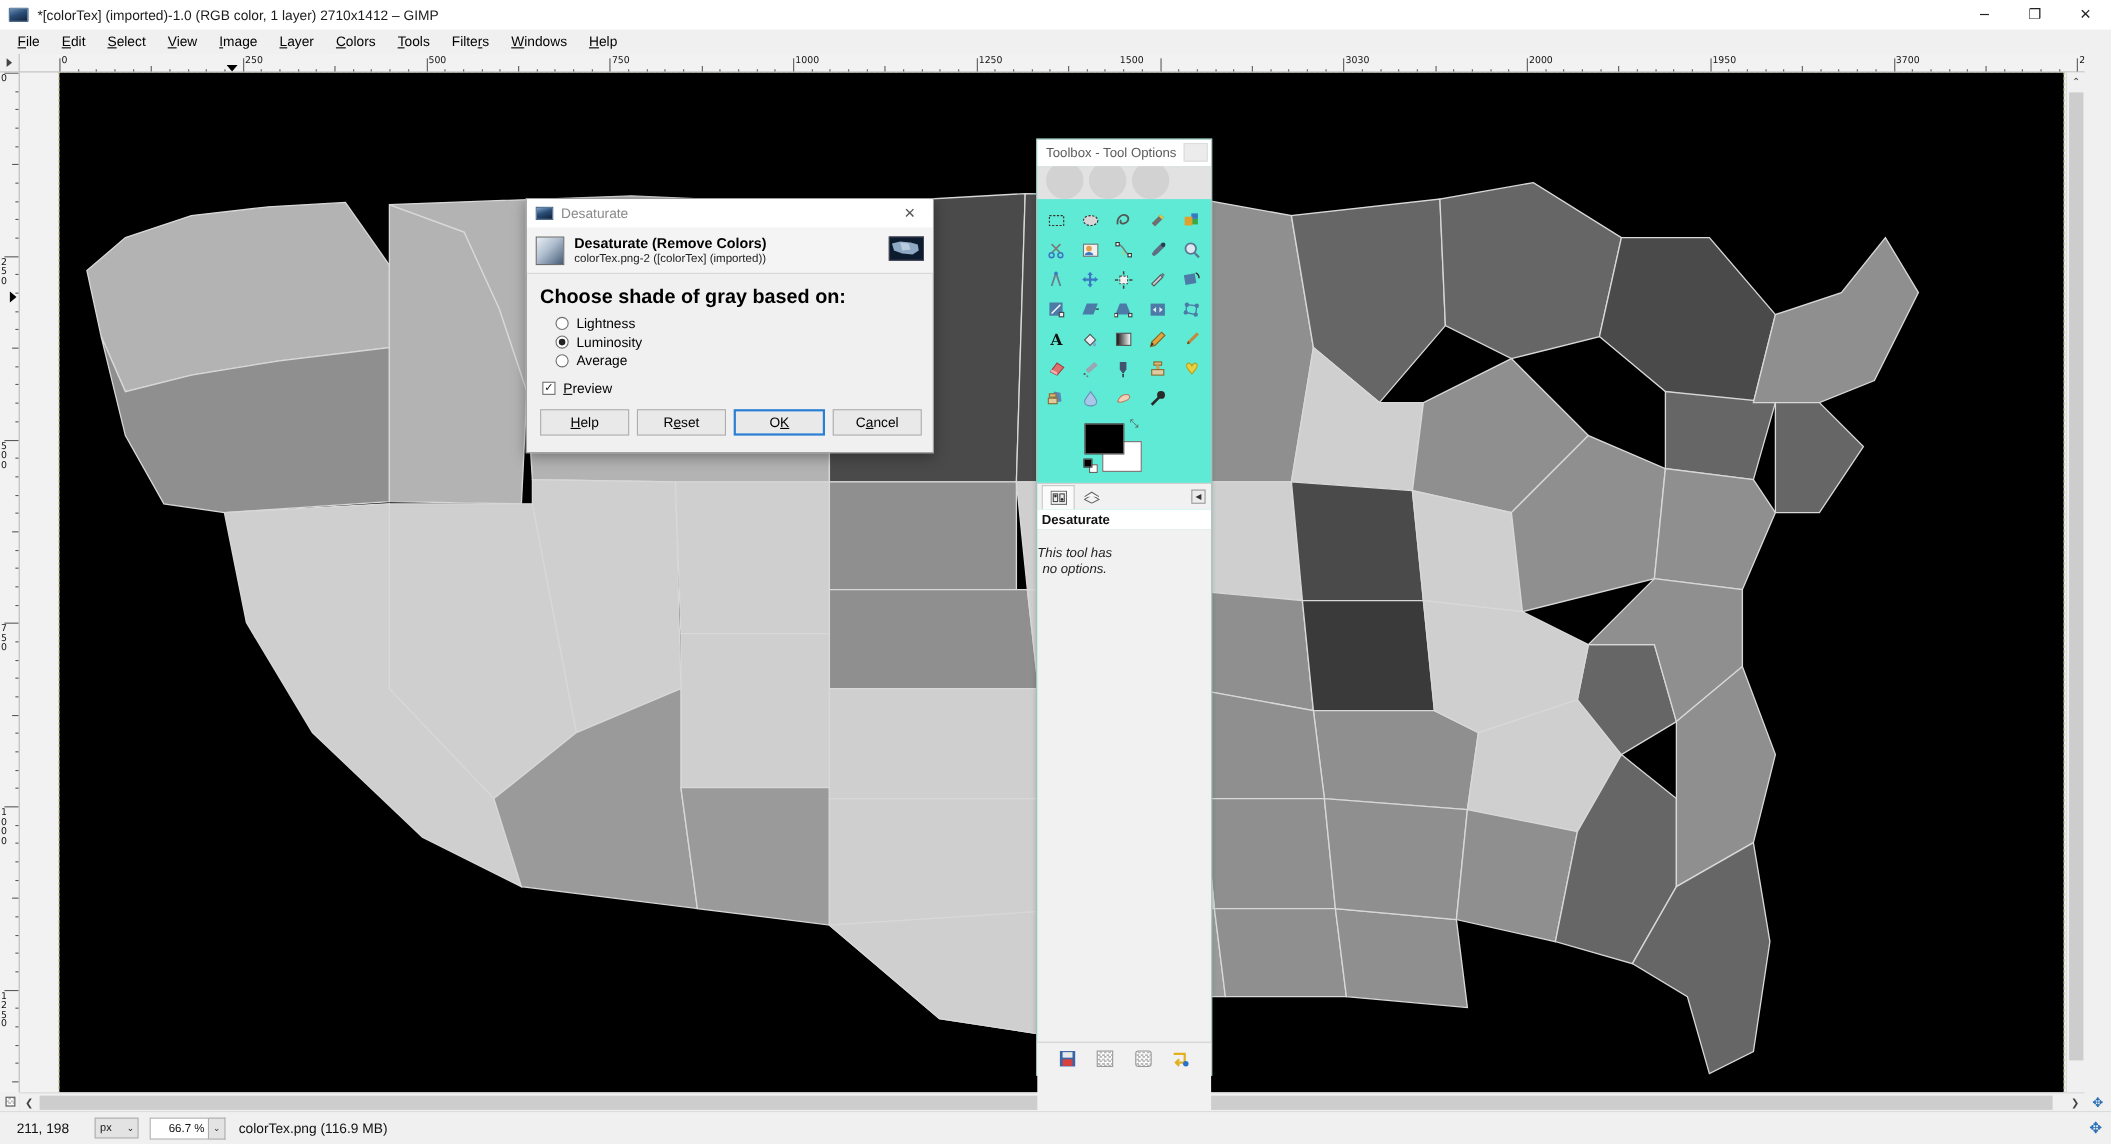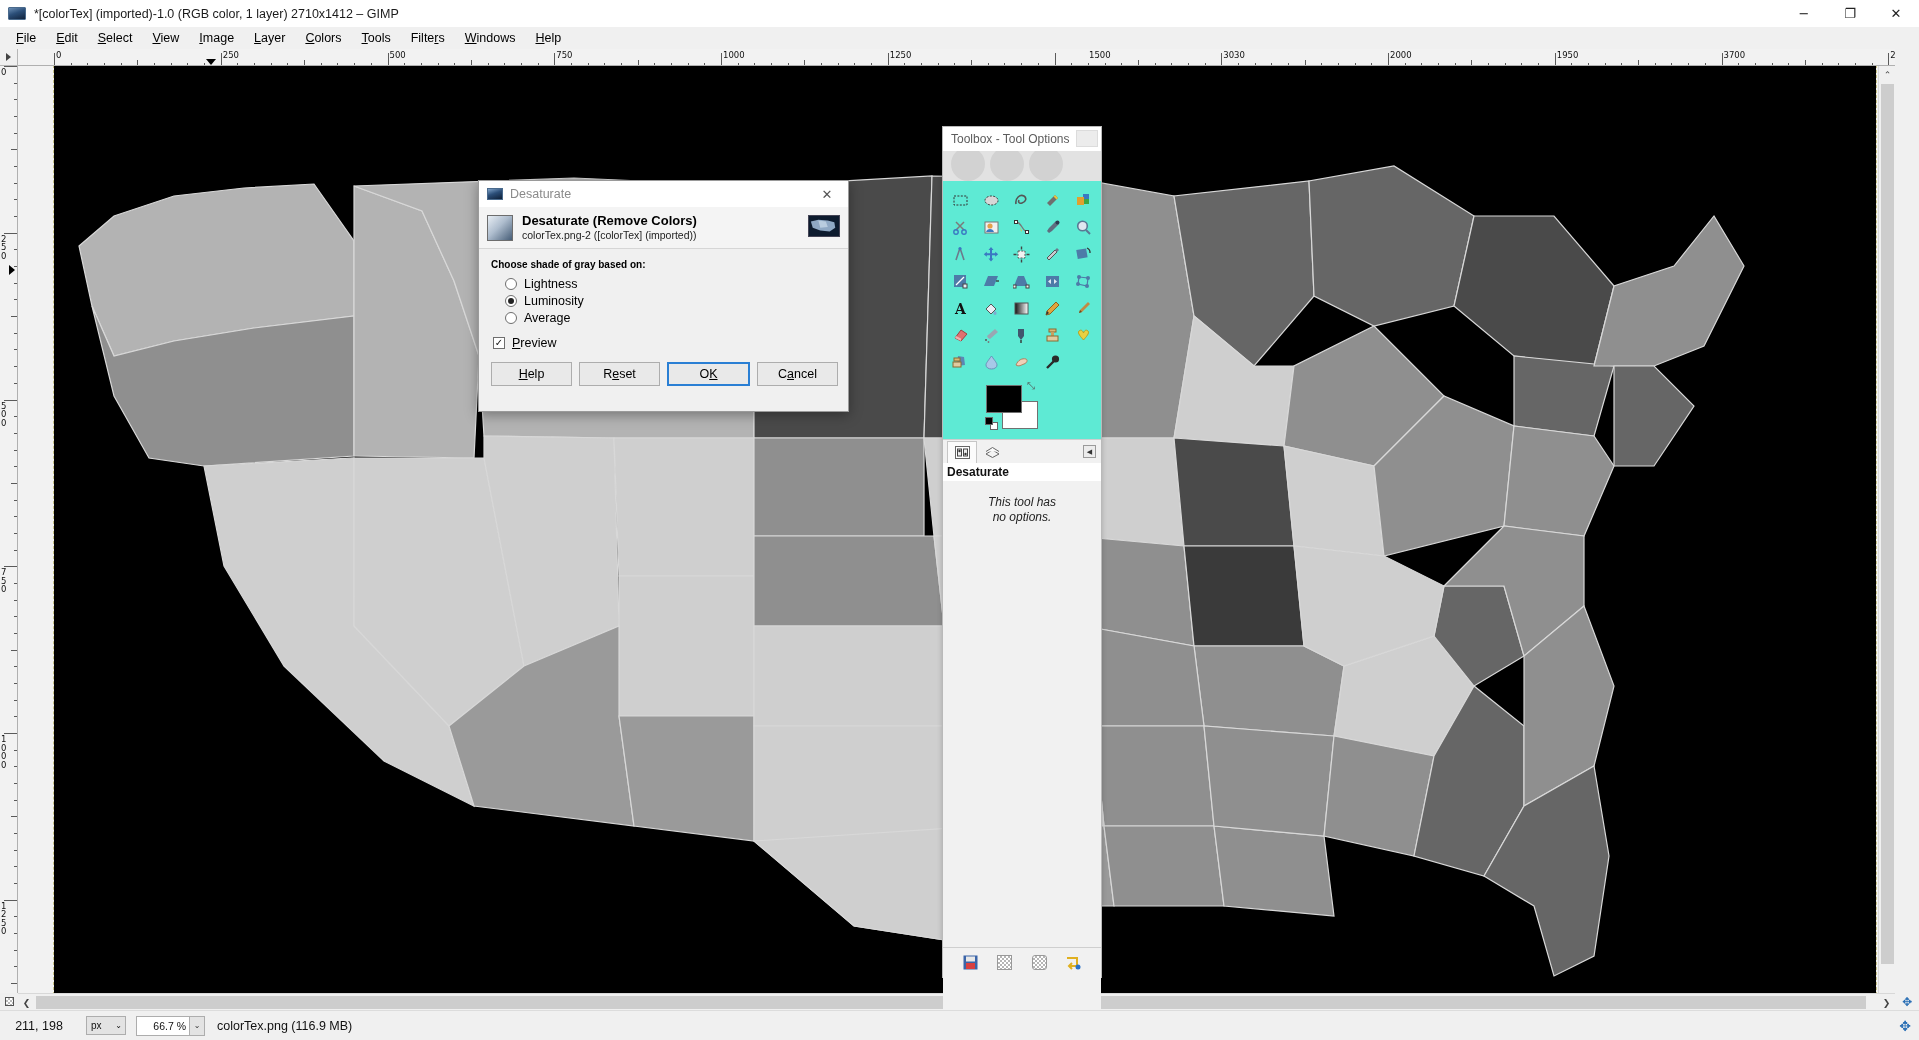--- a/index.html
+++ b/index.html
@@ -199,21 +199,21 @@
   .tab-row .collapse {
     position: absolute; right: 5px; width: 13px; height: 13px; border: 1px solid #9a9a9a;
     background: #ececec; display: flex; align-items: center; justify-content: center;
     font-size: 7px; color: #333; font-family: "DejaVu Sans", sans-serif;
   }
   .opt-header {
     height: 18px; background: #fff; display: flex; align-items: center;
     padding-left: 4px; font-size: 12px; font-weight: bold; color: #111;
   }
   .opt-body {
-    height: 556px; background: #f1f1f1; display: flex; justify-content: center;
+    height: 556px; background: #f1f1f1; display: flex; justify-content: flex-start;
     padding-top: 14px;
   }
   .opt-body .txt {
     font-style: italic; font-size: 12px; color: #222; text-align: center; line-height: 15px;
   }
   .tb-bottom {
     position: absolute; bottom: 0; left: 0; width: 100%; height: 30px;
     border-top: 1px solid #cfcfcf; background: #f1f1f1;
     display: flex; align-items: center; justify-content: space-around; padding: 0 10px;
   }
@@ -250,21 +250,21 @@
     flex: none;
   }
   .dlg-head .htext .h1 { font-size: 13px; font-weight: bold; color: #000; line-height: 16px; }
   .dlg-head .htext .h2 { font-size: 10.5px; color: #222; line-height: 13px; }
   .dlg-head .thumb {
     position: absolute; right: 8px; top: 8px; width: 32px; height: 22px;
     background: #0d1b2e; border: 1px solid #445; overflow: hidden;
   }
   .dlg-head .thumb svg { width: 100%; height: 100%; display:block; }
   .dlg-body { padding: 10px 10px 0 12px; }
-  .dlg-body .prompt { font-size: 10px; font-weight: bold; color: #000; margin-bottom: 7px; }
+  .dlg-body .prompt { font-size: 18px; font-weight: bold; color: #000; margin-bottom: 7px; }
   .radio-row { display: flex; align-items: center; margin: 3px 0 3px 14px; }
   .radio {
     width: 12px; height: 12px; border-radius: 50%; border: 1px solid #6e6e6e;
     background: #fff; margin-right: 7px; display: flex; align-items: center; justify-content: center;
     flex: none;
   }
   .radio.sel::after { content:''; width: 6px; height: 6px; border-radius: 50%; background: #222; }
   .radio-row span { font-size: 12.5px; color: #000; }
   .check-row { display: flex; align-items: center; margin: 11px 0 0 2px; }
   .checkbox {
@@ -381,21 +381,21 @@
         <div class="tick" style="left:886.425px; top:14px; width:1px; height:3px;"></div>
         <div class="tick" style="left:903.1px; top:14px; width:1px; height:3px;"></div>
         <div class="tick" style="left:919.775px; top:14px; width:1px; height:3px;"></div>
         <div class="tick" style="left:936.45px; top:14px; width:1px; height:3px;"></div>
         <div class="tick" style="left:953.125px; top:11px; width:1px; height:6px;"></div>
         <div class="tick" style="left:969.8px; top:14px; width:1px; height:3px;"></div>
         <div class="tick" style="left:986.475px; top:14px; width:1px; height:3px;"></div>
         <div class="tick" style="left:1003.15px; top:14px; width:1px; height:3px;"></div>
         <div class="tick" style="left:1019.825px; top:14px; width:1px; height:3px;"></div>
         <div class="tick" style="left:1036.5px; top:4px; width:1px; height:13px;"></div>
-        <div class="rlabel" style="left:1071px; top:2px;">1500</div>
+        <div class="rlabel" style="left:1000px; top:2px;">1500</div>
         <div class="tick" style="left:1053.175px; top:14px; width:1px; height:3px;"></div>
         <div class="tick" style="left:1069.85px; top:14px; width:1px; height:3px;"></div>
         <div class="tick" style="left:1086.525px; top:14px; width:1px; height:3px;"></div>
         <div class="tick" style="left:1103.2px; top:14px; width:1px; height:3px;"></div>
         <div class="tick" style="left:1119.875px; top:11px; width:1px; height:6px;"></div>
         <div class="tick" style="left:1136.55px; top:14px; width:1px; height:3px;"></div>
         <div class="tick" style="left:1153.225px; top:14px; width:1px; height:3px;"></div>
         <div class="tick" style="left:1169.9px; top:14px; width:1px; height:3px;"></div>
         <div class="tick" style="left:1186.575px; top:14px; width:1px; height:3px;"></div>
         <div class="tick" style="left:1203.25px; top:4px; width:1px; height:13px;"></div>

